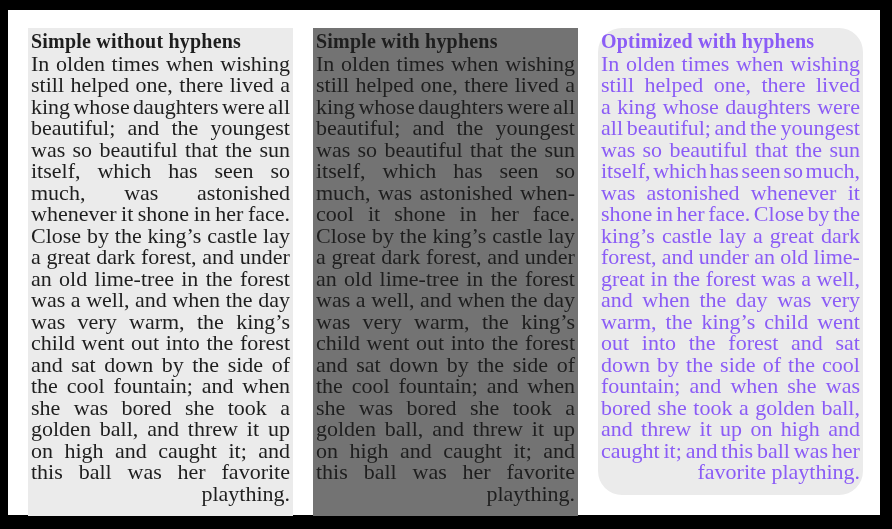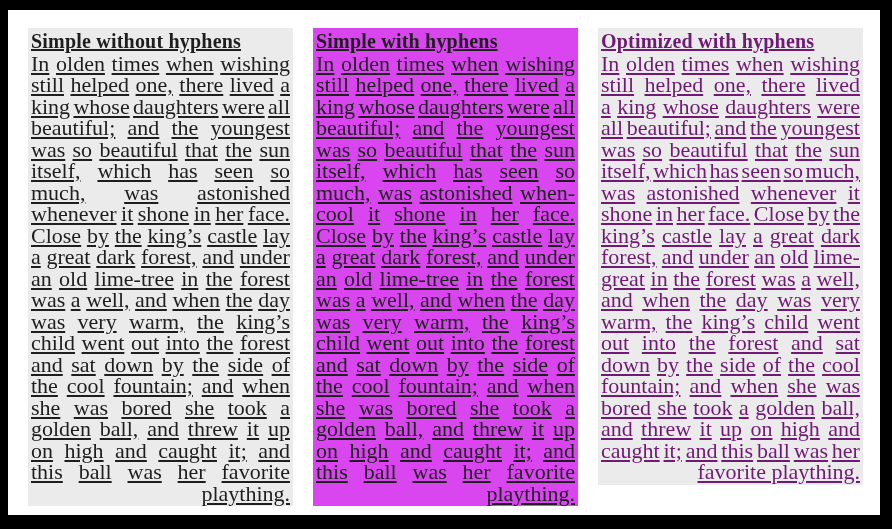--- a/index.html
+++ b/index.html
@@ -25,23 +25,22 @@
   .columns {
     display: flex;
     gap: 20px;
     padding: 18px 0 0 20px;
     align-items: flex-start;
   }
   .column {
     width: 265px;
     box-sizing: border-box;
     background: #ebebeb;
-    padding: 3px 3px 2px 3px;
+    padding: 3px 3px 12px 3px;
     color: #1e1e1e;
-    text-decoration: underline;
   }
   .heading {
     margin: 0;
     font-weight: bold;
     font-size: 20px;
     line-height: 21.5px;
     letter-spacing: 0.2px;
     white-space: nowrap;
   }
   .lines {
@@ -88,21 +87,21 @@
           <div class="line"><span>and</span><span>sat</span><span>down</span><span>by</span><span>the</span><span>side</span><span>of</span></div>
           <div class="line"><span>the</span><span>cool</span><span>fountain;</span><span>and</span><span>when</span></div>
           <div class="line"><span>she</span><span>was</span><span>bored</span><span>she</span><span>took</span><span>a</span></div>
           <div class="line"><span>golden</span><span>ball,</span><span>and</span><span>threw</span><span>it</span><span>up</span></div>
           <div class="line"><span>on</span><span>high</span><span>and</span><span>caught</span><span>it;</span><span>and</span></div>
           <div class="line"><span>this</span><span>ball</span><span>was</span><span>her</span><span>favorite</span></div>
           <div class="line last">plaything.</div>
         </div>
     </section>
 
-    <section class="column" style="background: #d946ef; color: rgb(30, 30, 30);">
+    <section class="column" style="background: #737373; color: rgb(30, 30, 30);">
       <h2 class="heading">Simple with hyphens</h2>
       <div class="lines">
           <div class="line"><span>In</span><span>olden</span><span>times</span><span>when</span><span>wishing</span></div>
           <div class="line"><span>still</span><span>helped</span><span>one,</span><span>there</span><span>lived</span><span>a</span></div>
           <div class="line"><span>king</span><span>whose</span><span>daughters</span><span>were</span><span>all</span></div>
           <div class="line"><span>beautiful;</span><span>and</span><span>the</span><span>youngest</span></div>
           <div class="line"><span>was</span><span>so</span><span>beautiful</span><span>that</span><span>the</span><span>sun</span></div>
           <div class="line"><span>itself,</span><span>which</span><span>has</span><span>seen</span><span>so</span></div>
           <div class="line"><span>much,</span><span>was</span><span>astonished</span><span>when-</span></div>
           <div class="line"><span>cool</span><span>it</span><span>shone</span><span>in</span><span>her</span><span>face.</span></div>
@@ -115,21 +114,21 @@
           <div class="line"><span>and</span><span>sat</span><span>down</span><span>by</span><span>the</span><span>side</span><span>of</span></div>
           <div class="line"><span>the</span><span>cool</span><span>fountain;</span><span>and</span><span>when</span></div>
           <div class="line"><span>she</span><span>was</span><span>bored</span><span>she</span><span>took</span><span>a</span></div>
           <div class="line"><span>golden</span><span>ball,</span><span>and</span><span>threw</span><span>it</span><span>up</span></div>
           <div class="line"><span>on</span><span>high</span><span>and</span><span>caught</span><span>it;</span><span>and</span></div>
           <div class="line"><span>this</span><span>ball</span><span>was</span><span>her</span><span>favorite</span></div>
           <div class="line last">plaything.</div>
         </div>
     </section>
 
-    <section class="column" style="background: rgb(235, 235, 235); color: #701a75;">
+    <section class="column" style="background: rgb(235, 235, 235); color: #8b5cf6; border-radius: 24px;">
       <h2 class="heading">Optimized with hyphens</h2>
       <div class="lines">
           <div class="line"><span>In</span><span>olden</span><span>times</span><span>when</span><span>wishing</span></div>
           <div class="line"><span>still</span><span>helped</span><span>one,</span><span>there</span><span>lived</span></div>
           <div class="line"><span>a</span><span>king</span><span>whose</span><span>daughters</span><span>were</span></div>
           <div class="line"><span>all</span><span>beautiful;</span><span>and</span><span>the</span><span>youngest</span></div>
           <div class="line"><span>was</span><span>so</span><span>beautiful</span><span>that</span><span>the</span><span>sun</span></div>
           <div class="line"><span>itself,</span><span>which</span><span>has</span><span>seen</span><span>so</span><span>much,</span></div>
           <div class="line"><span>was</span><span>astonished</span><span>whenever</span><span>it</span></div>
           <div class="line"><span>shone</span><span>in</span><span>her</span><span>face.</span><span>Close</span><span>by</span><span>the</span></div>

